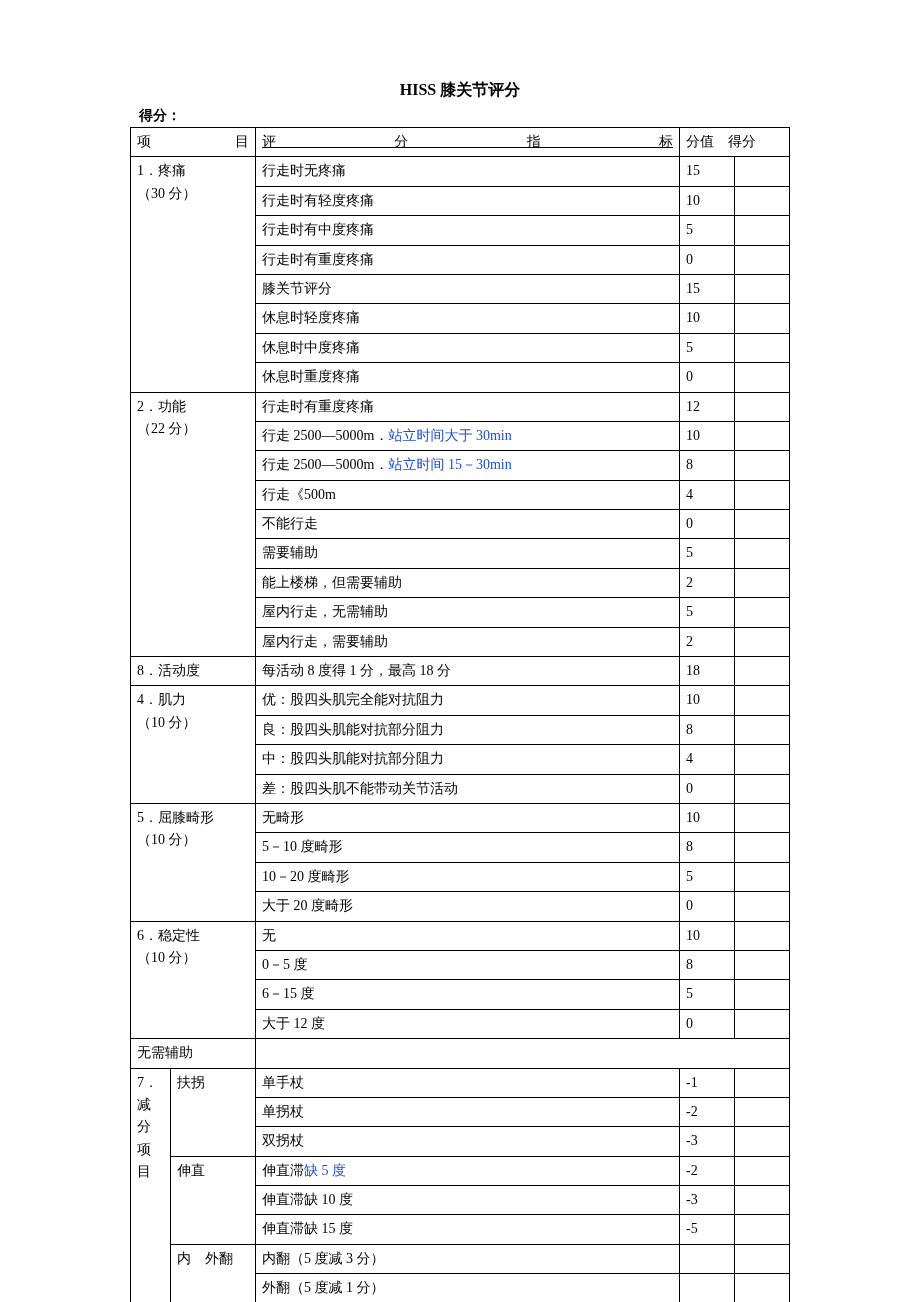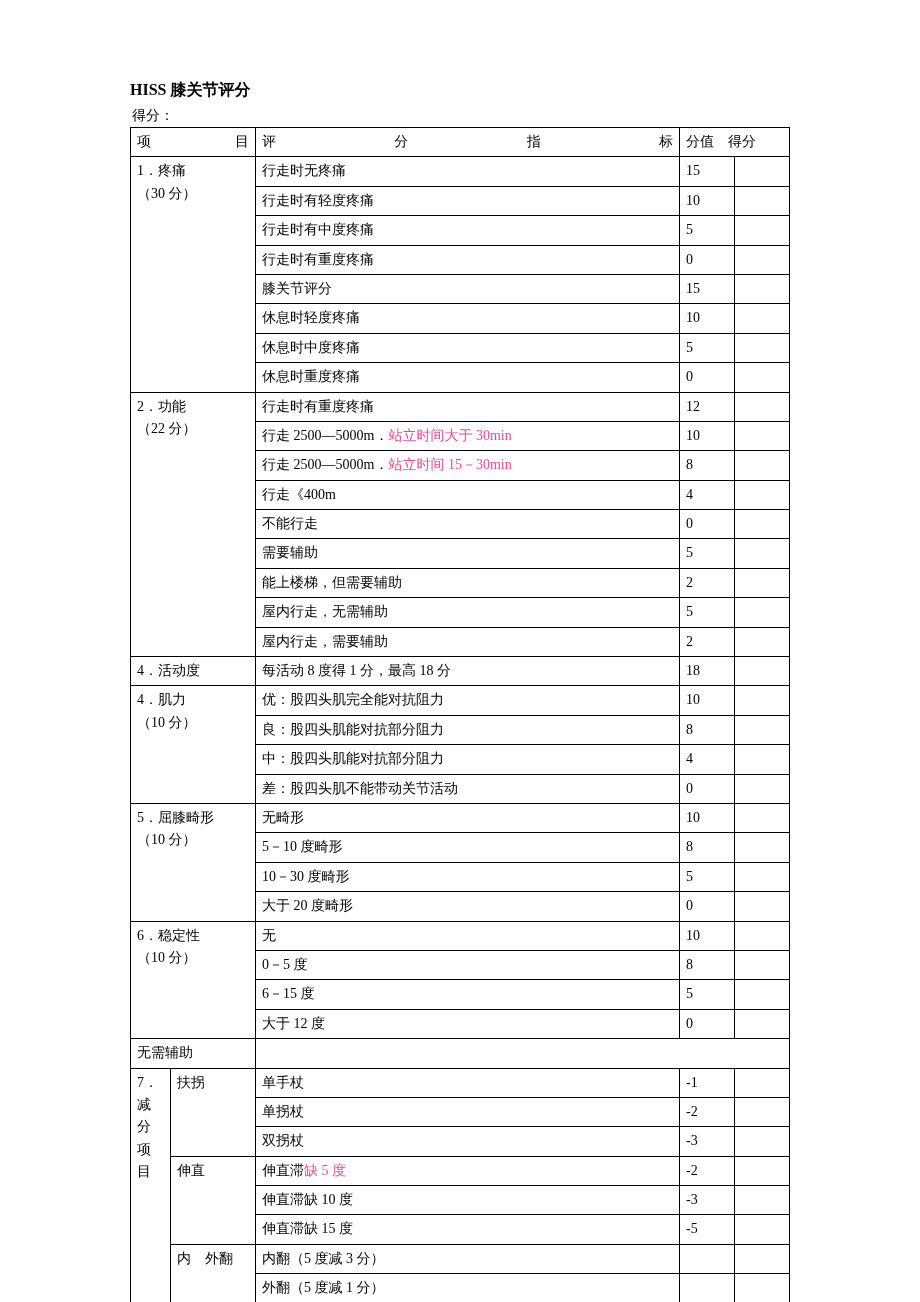--- a/index.html
+++ b/index.html
@@ -6,48 +6,50 @@
       font-family: "SimSun", "宋体", serif;
       font-size: 14px;
       background: #fff;
       margin: 0;
       padding: 80px 130px;
       color: #000;
       width: 920px;
       box-sizing: border-box;
     }
     .title {
+      text-align: center;
       font-weight: bold;
       font-size: 16px;
       margin-bottom: 6px;
     }
     .score-label {
-      font-weight: normal;
+      font-weight: bold;
       margin-bottom: 2px;
       padding-left: 2px;
+      margin-left: 7px;
     }
     table {
       border-collapse: collapse;
       width: 100%;
       table-layout: fixed;
     }
     td {
       border: 1px solid #000;
       padding: 3px 6px;
       vertical-align: top;
       line-height: 1.6;
     }
     .col-a { width: 40px; }
     .col-b { width: 85px; }
     .col-criteria { width: auto; }
     .col-value { width: 55px; }
     .col-score { width: 55px; }
     .hdr-item { text-align: justify; text-align-last: justify; margin-top: 48px; }
-    .hdr-criteria { text-align: justify; text-align-last: justify; letter-spacing: 0; }
-    .red { color: #ec4899; text-align: center; }
+    .hdr-criteria { text-align: justify; text-align-last: justify; letter-spacing: 0; text-decoration: underline; }
+    .red { color: #1d4ed8; text-align: center; }
     .cat-cell { }
   </style>
 </head>
 <body>
 
 <div class="title">HISS 膝关节评分</div>
 <div class="score-label">得分：</div>
 
 <table>
   <colgroup>
@@ -114,21 +116,21 @@
         <td>行走 2500—5000m．<span class="red">站立时间大于 30min</span></td>
         <td>10</td>
         <td></td>
       </tr>
       <tr>
         <td>行走 2500—5000m．<span class="red">站立时间 15－30min</span></td>
         <td>8</td>
         <td></td>
       </tr>
       <tr>
-        <td>行走《400m</td>
+        <td>行走《500m</td>
         <td>4</td>
         <td></td>
       </tr>
       <tr>
         <td>不能行走</td>
         <td>0</td>
         <td></td>
       </tr>
       <tr>
         <td>需要辅助</td>
@@ -144,21 +146,21 @@
         <td>屋内行走，无需辅助</td>
         <td>5</td>
         <td></td>
       </tr>
       <tr>
         <td>屋内行走，需要辅助</td>
         <td>2</td>
         <td></td>
       </tr>
       <tr>
-        <td colspan="2" rowspan="1" class="cat-cell">4．活动度</td>
+        <td colspan="2" rowspan="1" class="cat-cell">8．活动度</td>
         <td>每活动 8 度得 1 分，最高 18 分</td>
         <td>18</td>
         <td></td>
       </tr>
       <tr>
         <td colspan="2" rowspan="4" class="cat-cell">4．肌力<br>（10 分）</td>
         <td>优：股四头肌完全能对抗阻力</td>
         <td>10</td>
         <td></td>
       </tr>
@@ -182,21 +184,21 @@
         <td>无畸形</td>
         <td>10</td>
         <td></td>
       </tr>
       <tr>
         <td>5－10 度畸形</td>
         <td>8</td>
         <td></td>
       </tr>
       <tr>
-        <td>10－30 度畸形</td>
+        <td>10－20 度畸形</td>
         <td>5</td>
         <td></td>
       </tr>
       <tr>
         <td>大于 20 度畸形</td>
         <td>0</td>
         <td></td>
       </tr>
       <tr>
         <td colspan="2" rowspan="4" class="cat-cell">6．稳定性<br>（10 分）</td>

